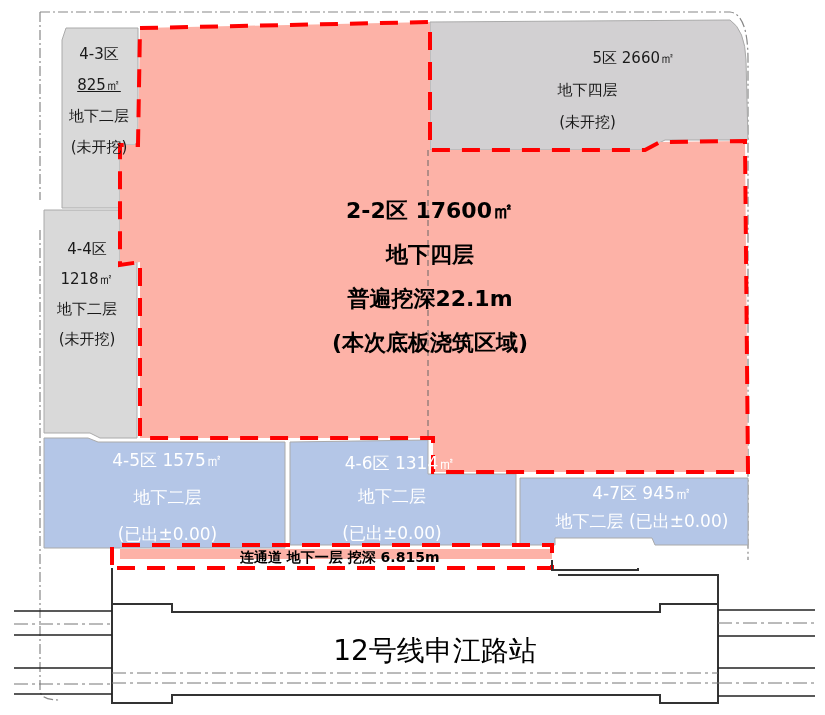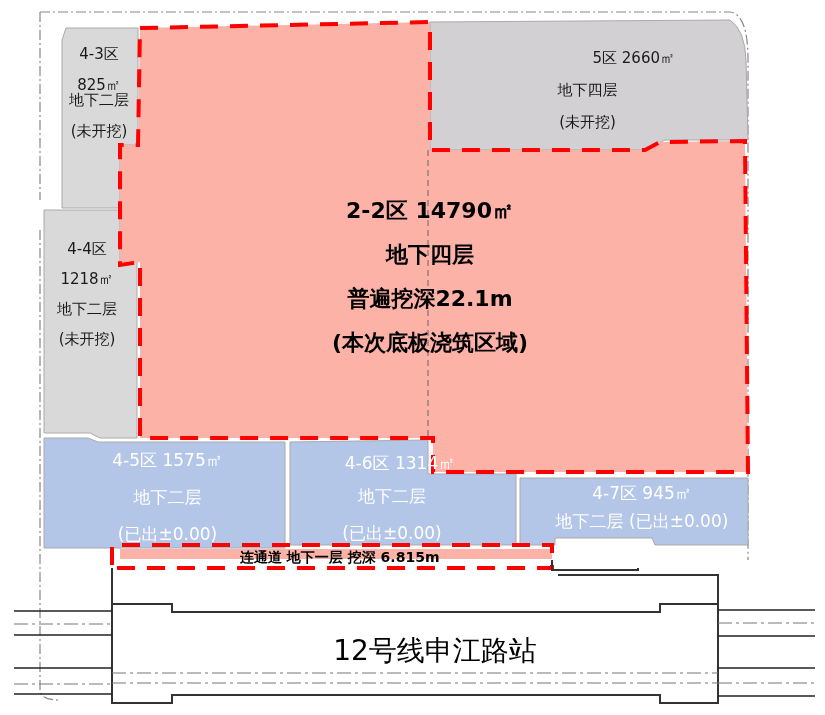--- a/index.html
+++ b/index.html
@@ -60,40 +60,40 @@
     <line x1="14" y1="684" x2="112" y2="684"></line>
     <line x1="112" y1="673" x2="718" y2="673"></line>
     <line x1="112" y1="683" x2="718" y2="683"></line>
     <line x1="718" y1="623" x2="815" y2="623"></line>
     <line x1="718" y1="683" x2="815" y2="683"></line>
   </g>
 </svg>
 
 <div class="label gray-text" style="left:58px; top:47px; width:82px;">
   <span class="line" style="margin-bottom:16px;">4-3区</span>
-  <span class="line" style="margin-bottom:0;">825㎡</span>
+  <span class="line" style="margin-bottom:16px;text-decoration:underline;">825㎡</span>
   <span class="line" style="margin-bottom:16px;">地下二层</span>
   <span class="line">(未开挖)</span>
 </div>
 
 <div class="label gray-text" style="left:44px; top:242px; width:86px;">
   <span class="line" style="margin-bottom:15px;">4-4区</span>
   <span class="line" style="margin-bottom:15px;">1218㎡</span>
   <span class="line" style="margin-bottom:15px;">地下二层</span>
   <span class="line">(未开挖)</span>
 </div>
 
 <div class="label gray-text" style="left:500px; top:51px; width:175px;">
   <span class="line" style="margin-bottom:17px;text-align:right;">5区  2660㎡</span>
   <span class="line" style="margin-bottom:17px;">地下四层</span>
   <span class="line">(未开挖)</span>
 </div>
 
 <div class="label main-text" style="left:290px; top:200px; width:280px;">
-  <span class="line" style="margin-bottom:22px;">2-2区  14790㎡</span>
+  <span class="line" style="margin-bottom:22px;">2-2区  17600㎡</span>
   <span class="line" style="margin-bottom:22px;">地下四层</span>
   <span class="line" style="margin-bottom:22px;">普遍挖深22.1m</span>
   <span class="line">(本次底板浇筑区域)</span>
 </div>
 
 <div class="label blue-text" style="left:60px; top:452px; width:215px;">
   <span class="line" style="margin-bottom:20px;">4-5区 1575㎡</span>
   <span class="line" style="margin-bottom:20px;">地下二层</span>
   <span class="line">(已出±0.00)</span>
 </div>

